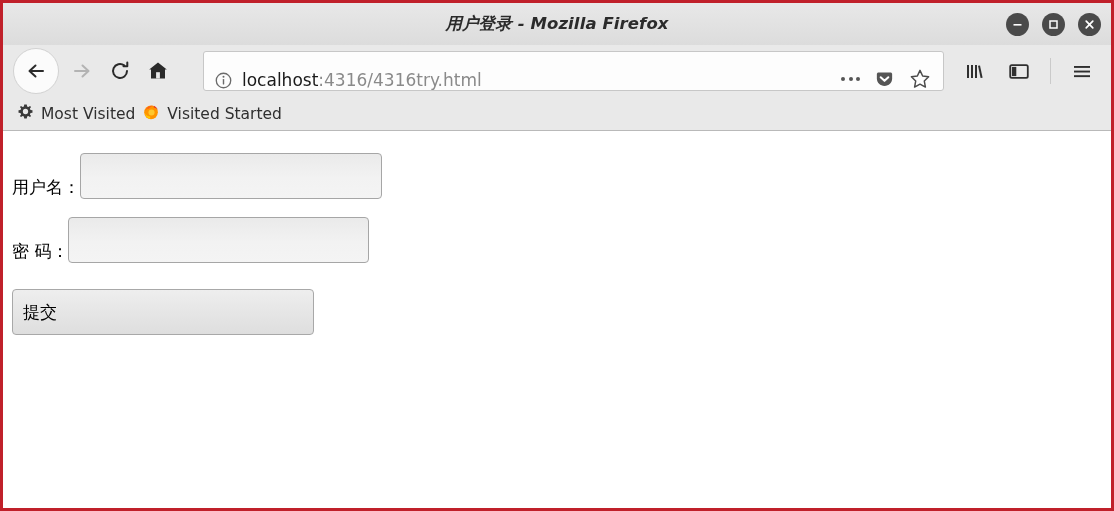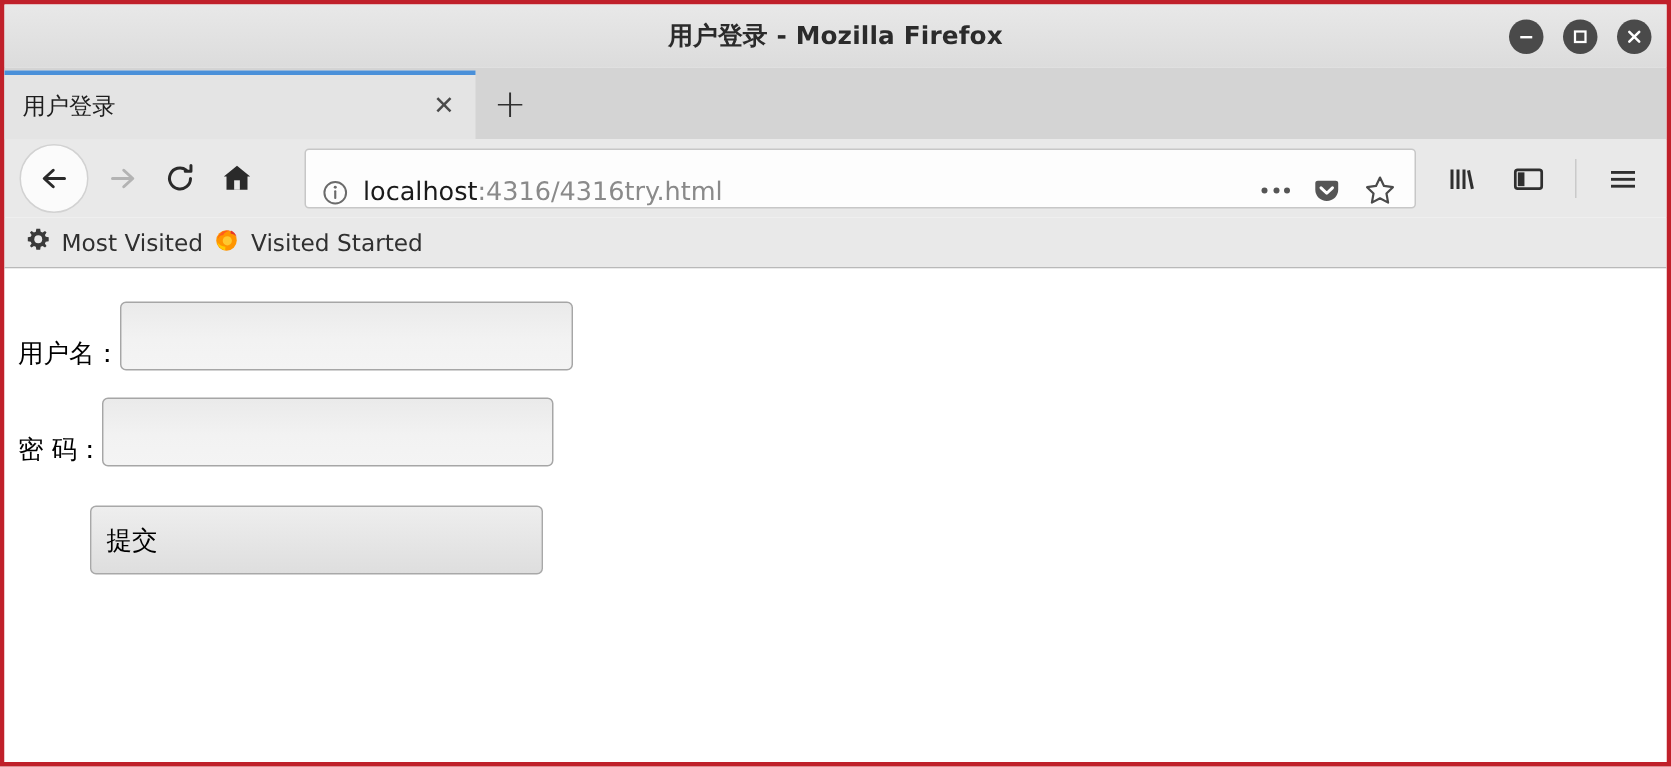--- a/index.html
+++ b/index.html
@@ -37,20 +37,21 @@
     display: flex;
     align-items: center;
     justify-content: center;
   }
   .title-text {
     font-size: 16.5px;
     font-weight: bold;
     color: #2b2b2b;
     letter-spacing: 0.1px;
     white-space: nowrap;
+    font-style: italic;
   }
   .win-controls {
     position: absolute;
     right: 10px;
     top: 0;
     height: 42px;
     display: flex;
     align-items: center;
     gap: 13px;
   }
@@ -292,21 +293,20 @@
     box-sizing: border-box;
     background: linear-gradient(to bottom, #eeeeee 0%, #e6e6e6 50%, #dedede 100%);
     border: 1px solid #a8a8a8;
     border-radius: 4px;
     text-align: left;
     padding-left: 10px;
     font-size: 17px;
     color: #000;
     cursor: pointer;
     font-family: "DejaVu Sans", "Liberation Sans", sans-serif;
-    margin-left: 48px;
   }
 </style>
 </head>
 <body>
 
 <div class="window">
 
   <div class="titlebar">
     <div class="title-text">用户登录 - Mozilla Firefox</div>
     <div class="win-controls">
@@ -321,29 +321,20 @@
         </svg>
       </div>
       <div class="win-btn">
         <svg width="13" height="13" viewBox="0 0 13 13">
           <path d="M3.2 3.2 L9.8 9.8 M9.8 3.2 L3.2 9.8" stroke="#ffffff" stroke-width="1.7" stroke-linecap="round"></path>
         </svg>
       </div>
     </div>
   </div>
 
-  <div class="tabstrip">
-    <div class="tab">
-      <span class="tab-title">用户登录</span>
-      <span class="tab-close">✕</span>
-    </div>
-    <div class="newtab">
-      <span class="newtab-glyph">+</span>
-    </div>
-  </div>
 
   <div class="navbar">
 
     <div class="nav-btn back">
       <svg width="24" height="24" viewBox="0 0 24 24">
         <path d="M19 12 H6 M11.5 6.5 L5.5 12 L11.5 17.5" fill="none" stroke="#2a2a2a" stroke-width="2" stroke-linecap="round" stroke-linejoin="round"></path>
       </svg>
     </div>
 
     <div class="nav-btn disabled">

